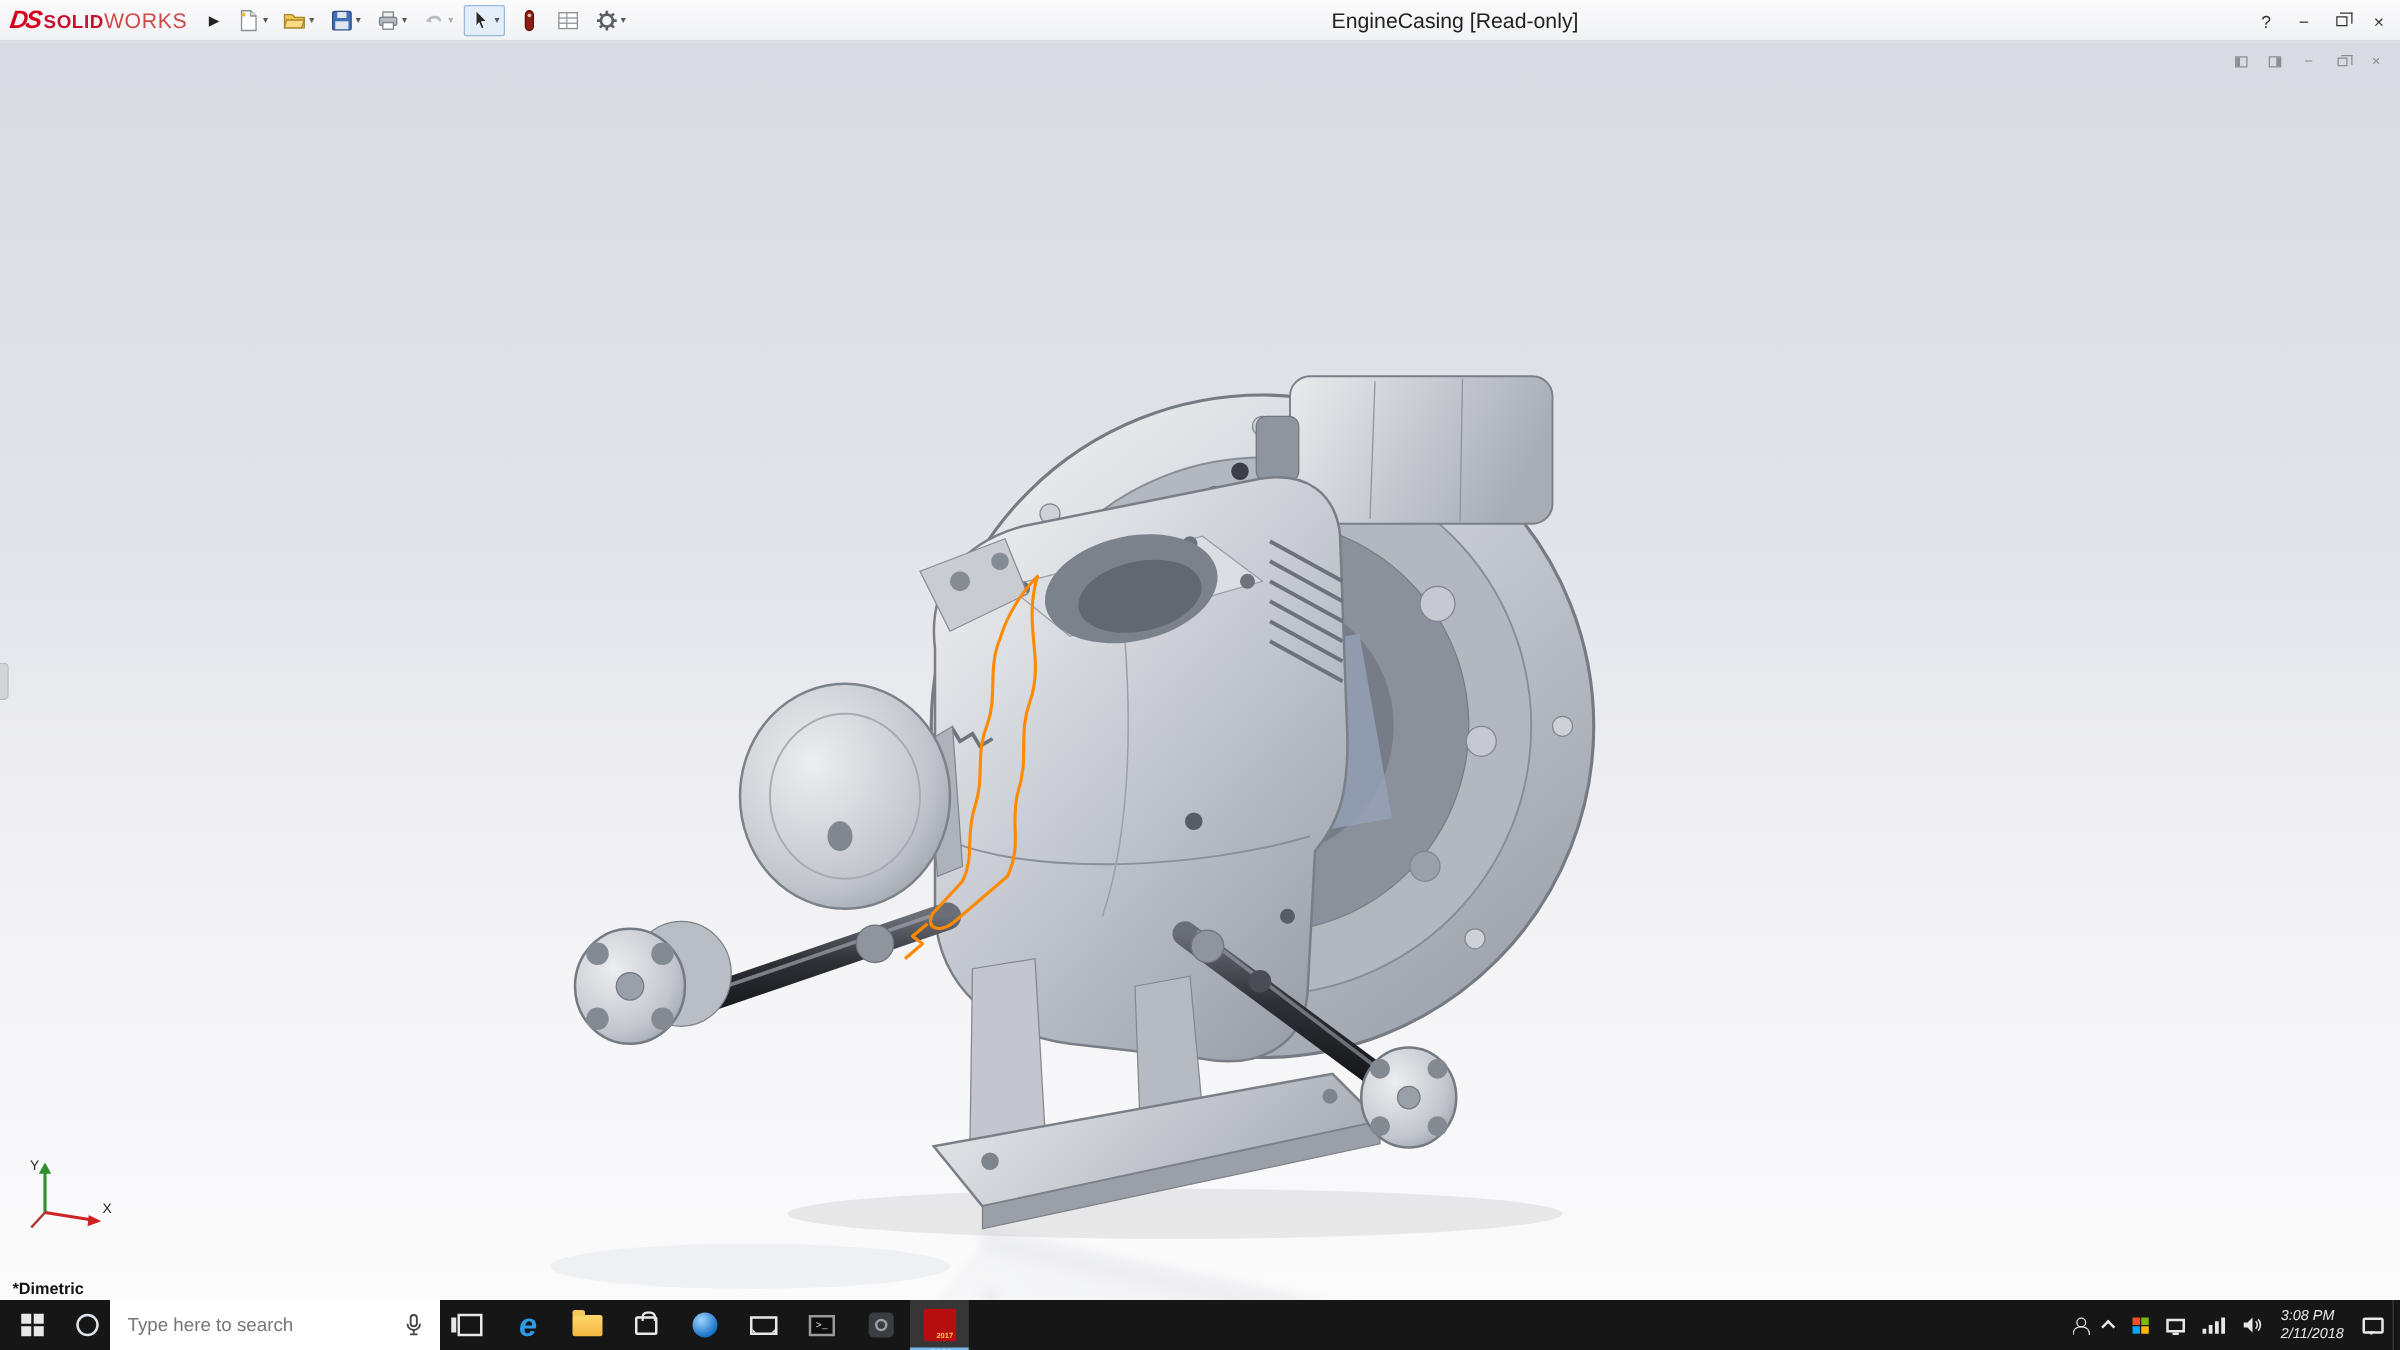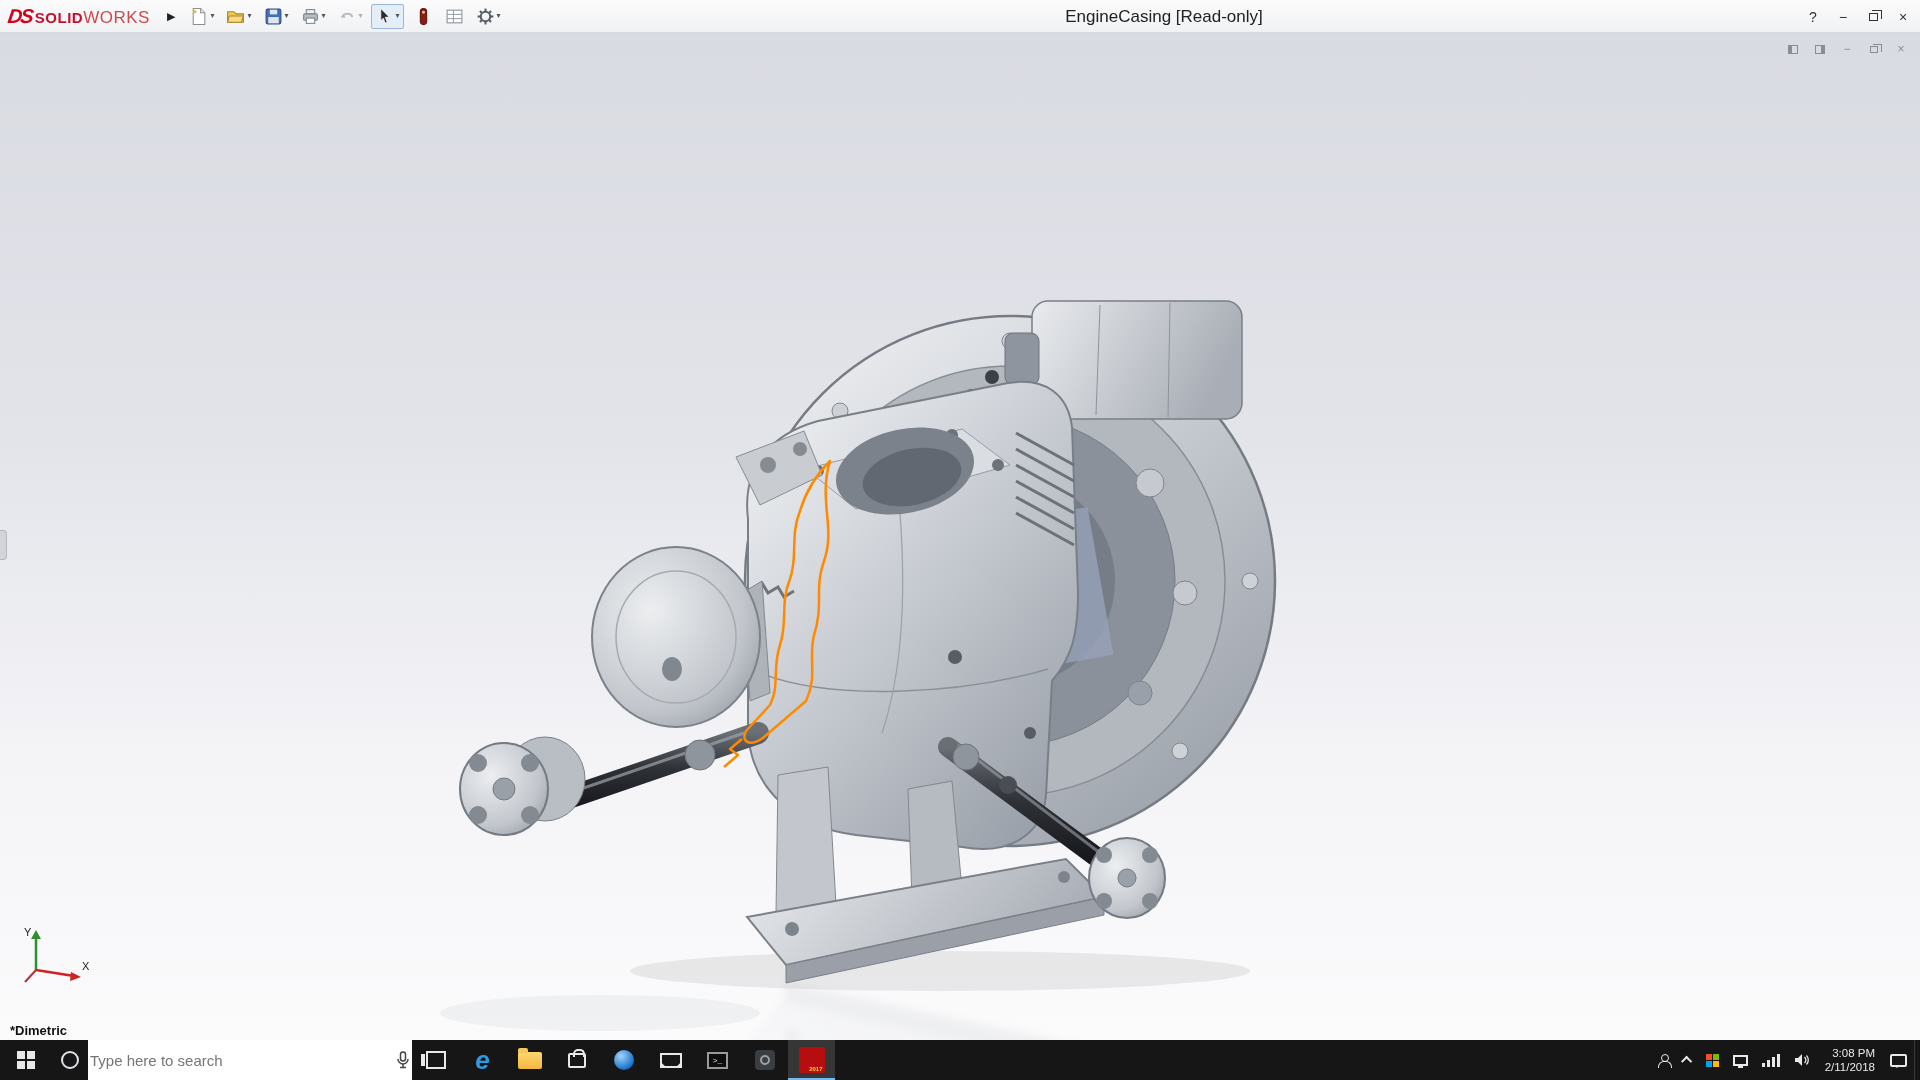--- a/index.html
+++ b/index.html
@@ -51,21 +51,21 @@
   .triad { position:absolute; left:22px; bottom:52px; width:70px; height:62px; cursor:pointer; }
 
   
   .taskbar { position:absolute; top:1040px; left:0; width:1920px; height:40px;
     background:#161616; display:flex; align-items:stretch; color:#e8e8e8; }
   .tb-start { width:52px; display:flex; align-items:center; justify-content:center; cursor:pointer; }
   .winlogo { display:grid; grid-template-columns:8px 8px; grid-template-rows:8px 8px; gap:2px; }
   .winlogo div { background:#e8e8e8; }
   .tb-cortana { width:36px; display:flex; align-items:center; justify-content:center; cursor:pointer; }
   .cortana-ring { width:18px; height:18px; border:2px solid #dfe3e8; border-radius:50%; }
-  .searchbox { width:324px; background:#fff; display:flex; align-items:center; padding:0 2px; gap:8px; }
+  .searchbox { width:264px; background:#fff; display:flex; align-items:center; padding:0 14px; gap:8px; }
   .searchbox input { flex:1; border:none; outline:none; font-size:15px; color:#555;
     font-family:"Liberation Sans", sans-serif; background:transparent; }
   .tb-apps { display:flex; align-items:stretch; }
   .tb-app { width:47px; display:flex; align-items:center; justify-content:center; cursor:pointer; position:relative; }
   .tb-app.active { background:rgba(255,255,255,.14); box-shadow:inset 0 -2px 0 #76b9ed; }
   .taskview { position:relative; width:20px; height:18px; }
   .taskview:before { content:""; position:absolute; inset:0; border:2px solid #e8e8e8; }
   .taskview:after { content:""; position:absolute; left:-5px; top:3px; width:4px; height:12px; background:#e8e8e8; }
   .edge-e { color:#2f9ae3; font-size:26px; font-weight:bold; font-style:italic; line-height:26px; }
   .folder { width:24px; height:17px; background:linear-gradient(180deg,#ffd76e,#f4b73f);
@@ -97,22 +97,22 @@
     border-radius:50%; border:1.5px solid #e8e8e8; }
   .person:after { content:""; position:absolute; left:0; bottom:-2px; width:12px; height:6px;
     border:1.5px solid #e8e8e8; border-bottom:none; border-radius:6px 6px 0 0; }
   .chev-up { width:8px; height:8px; border-left:2px solid #e8e8e8; border-top:2px solid #e8e8e8;
     transform:rotate(45deg) translateY(2px); }
   .mslogo4 { display:grid; grid-template-columns:6px 6px; grid-template-rows:6px 6px; gap:1px; }
   .monitor { width:15px; height:11px; border:2px solid #e8e8e8; position:relative; }
   .monitor:after { content:""; position:absolute; left:3px; bottom:-4px; width:5px; height:2px; background:#e8e8e8; }
   .sigbars { display:flex; align-items:flex-end; gap:2px; height:13px; }
   .sigbars div { width:3px; background:#e8e8e8; }
-  .clock { display:flex; flex-direction:column; align-items:flex-end; justify-content:center;
-    font-size:11.5px; line-height:14px; padding:0 8px; cursor:pointer; height:40px; }
+  .clock { display:flex; flex-direction:column; justify-content:center;
+    font-size:11.5px; line-height:14px; padding:0 8px; cursor:pointer; height:40px;font-style:italic; }
   .bubble { width:17px; height:13px; border:2px solid #e8e8e8; border-radius:2px; position:relative; }
   .bubble:after { content:""; position:absolute; left:2px; bottom:-6px; width:0; height:0;
     border:3px solid transparent; border-top-color:#e8e8e8; }
   .show-desktop { width:6px; height:40px; border-left:1px solid #3a3a3a; cursor:pointer; }
 </style>
 </head>
 <body>
 
 <div class="titlebar">
   <div class="brand">

